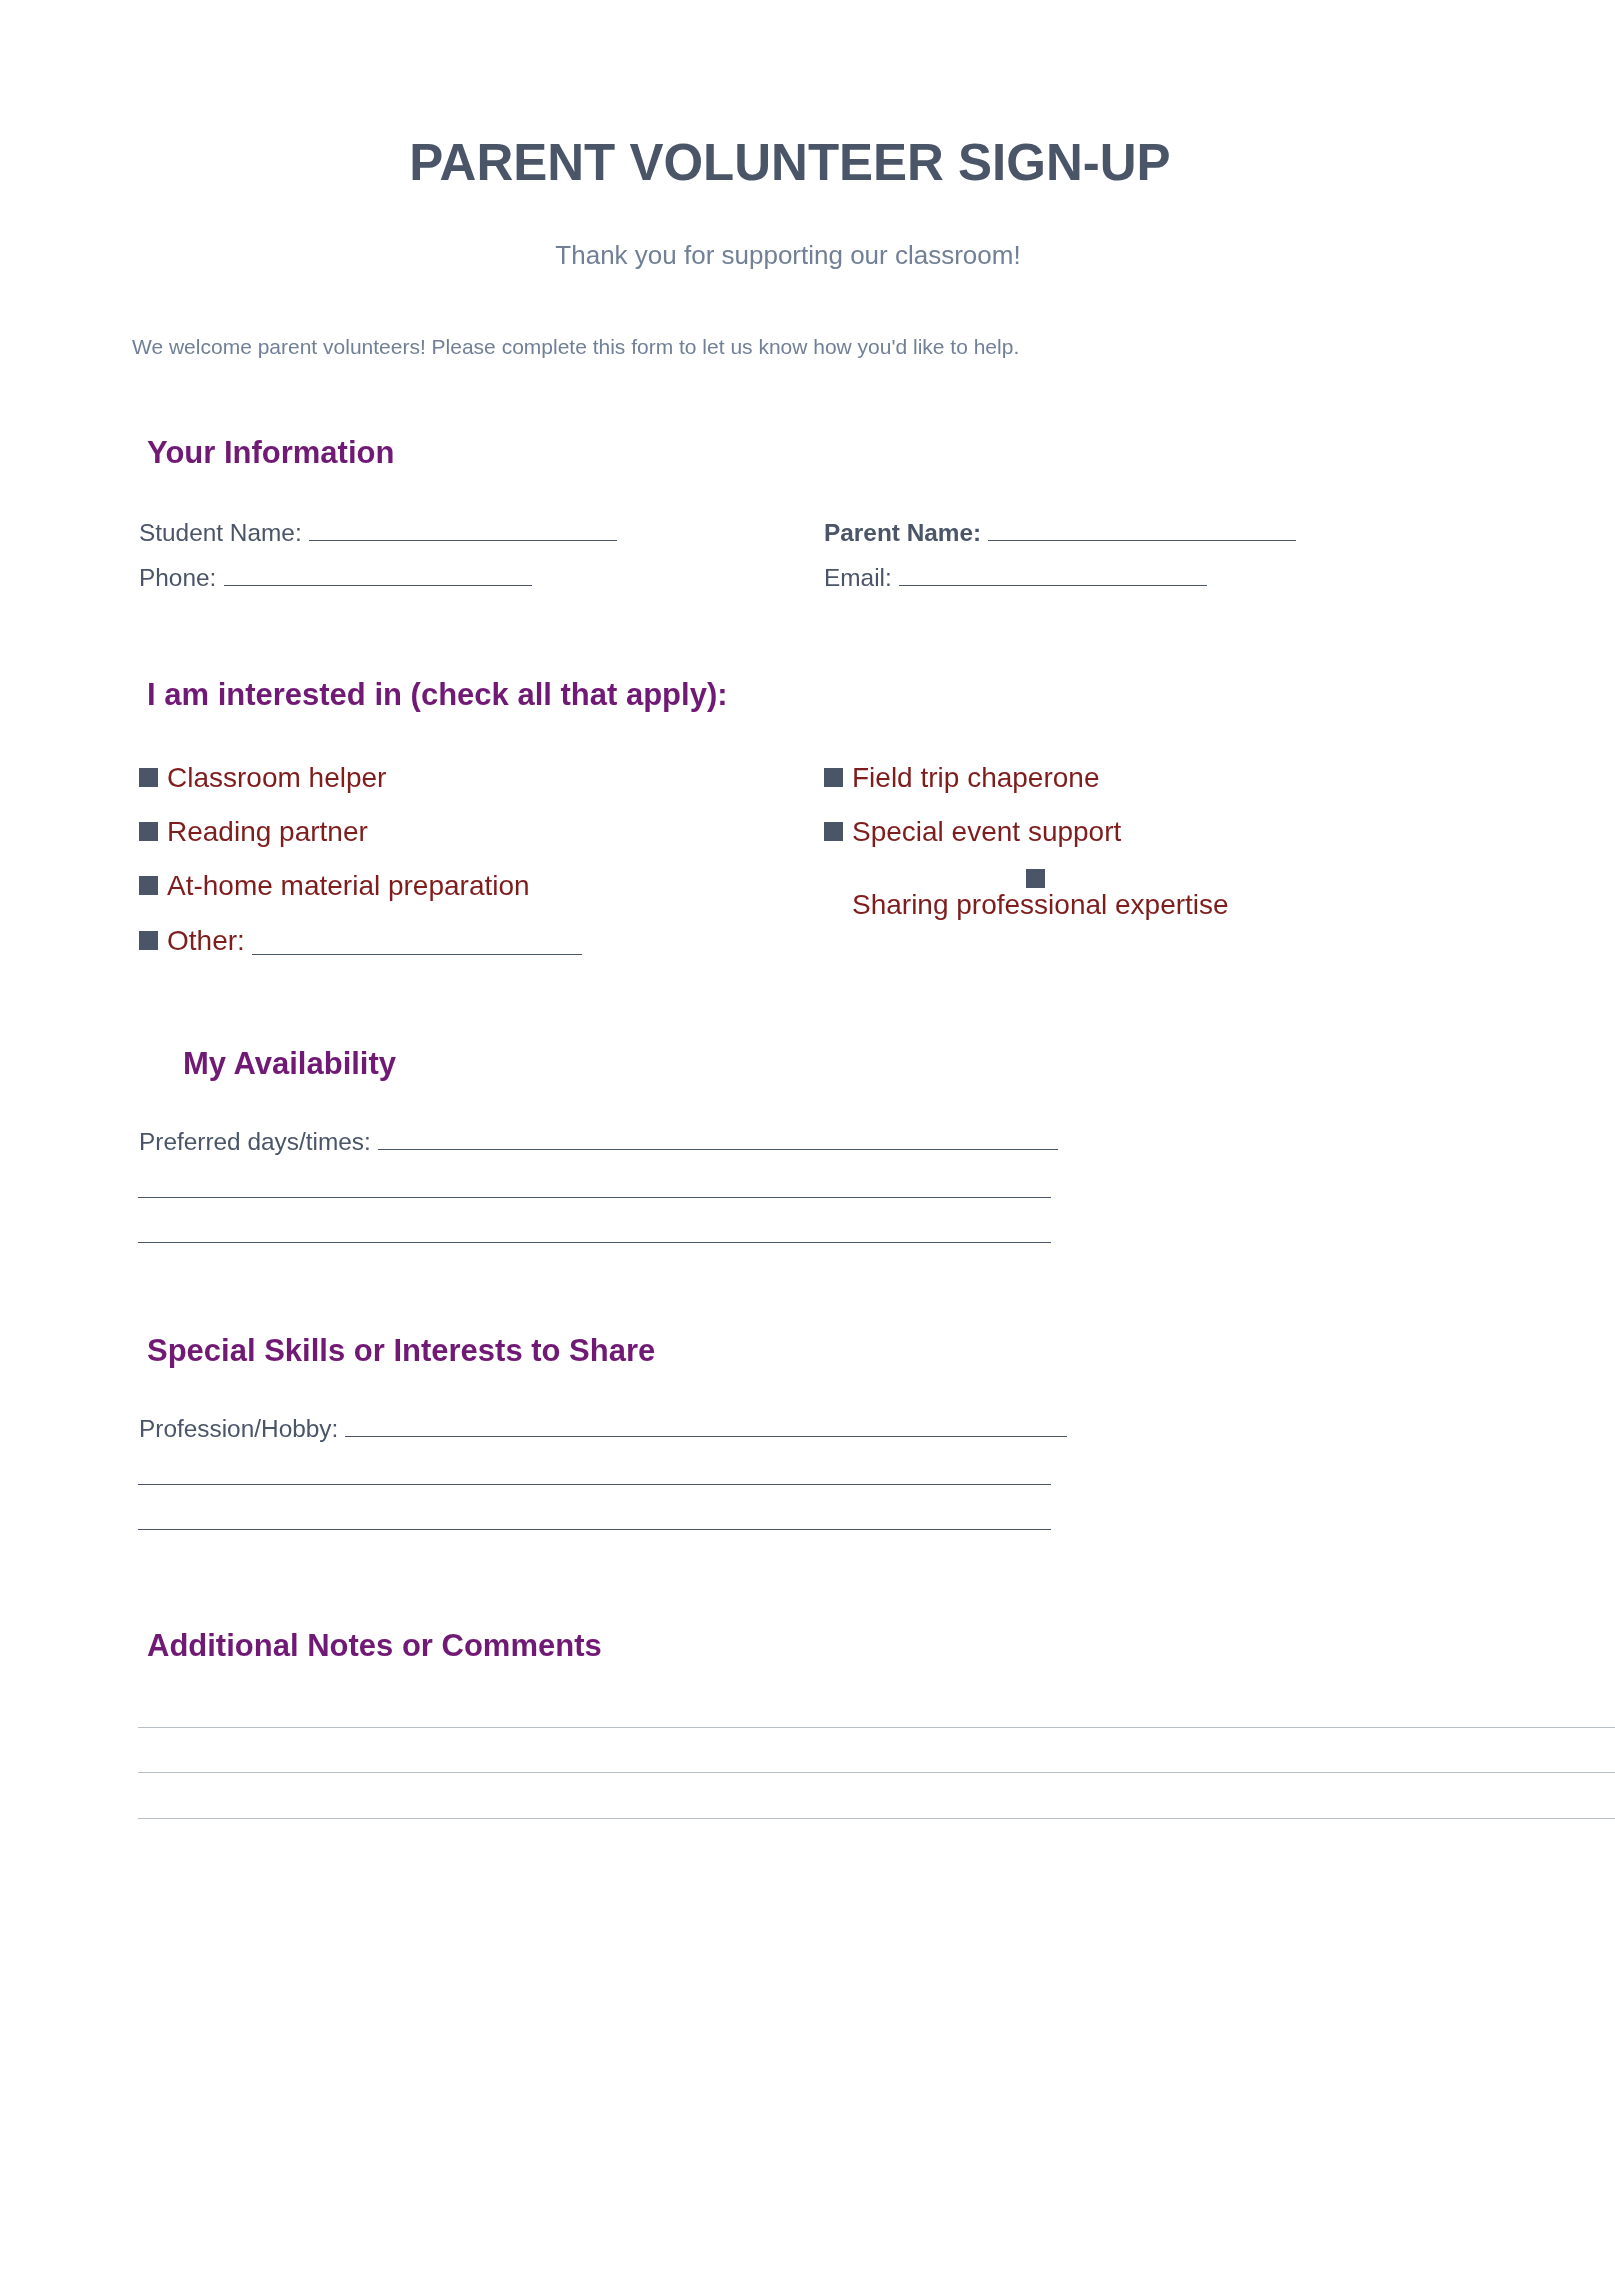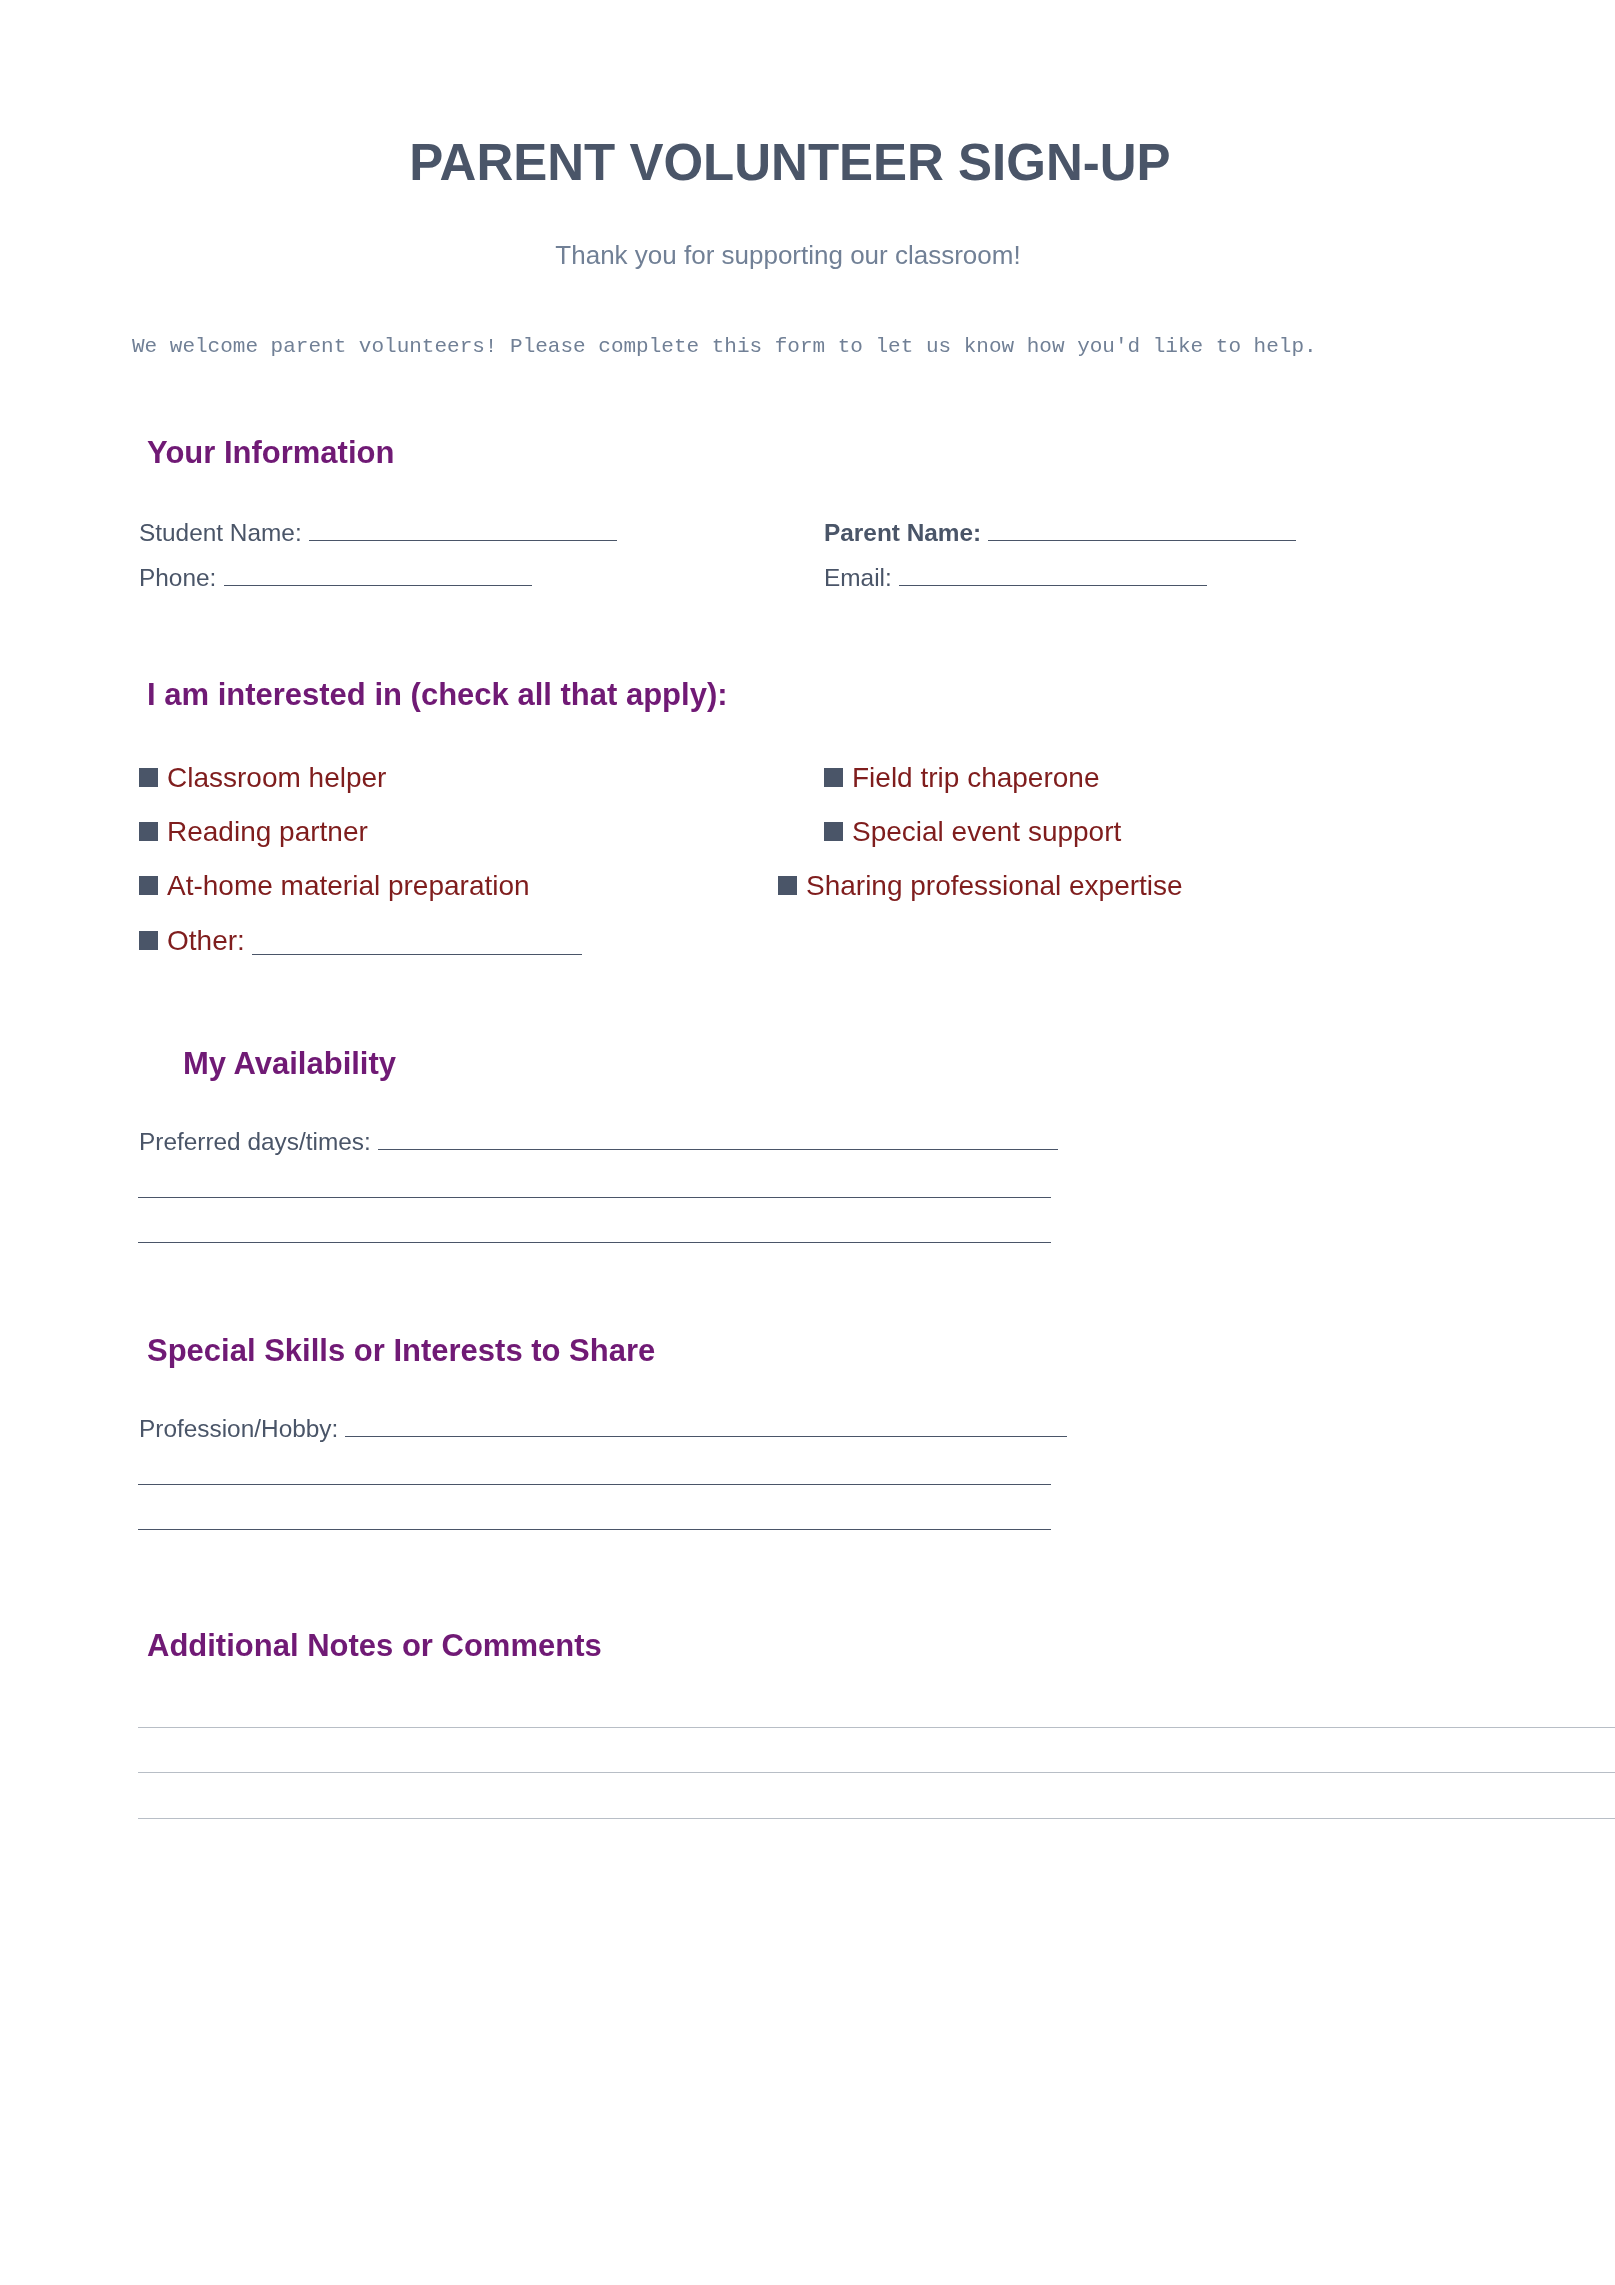--- a/index.html
+++ b/index.html
@@ -39,21 +39,20 @@
       margin: 0;
     }
     .intro {
       position: absolute;
       left: 132px;
       top: 333px;
       font-size: 21px;
       color: #718096;
       line-height: 27px;
       margin: 0;
-      font-family: Liberation Mono, monospace;
     }
     .section-heading {
       position: absolute;
       left: 147px;
       font-size: 31px;
       font-weight: bold;
       color: #701a75;
       line-height: 36px;
       margin: 0;
     }
@@ -138,21 +137,21 @@
   <span>Reading partner</span>
 </div>
 <div class="checkbox-item" style="left:824px; top:815px;">
   <span class="checkbox-square"></span>
   <span>Special event support</span>
 </div>
 <div class="checkbox-item" style="left:139px; top:869px;">
   <span class="checkbox-square"></span>
   <span>At-home material preparation</span>
 </div>
-<div class="checkbox-item" style="left:778px; top:869px;">
+<div class="checkbox-item" style="left:852px; top:869px;flex-direction:column;">
   <span class="checkbox-square"></span>
   <span>Sharing professional expertise</span>
 </div>
 <div class="checkbox-item" style="left:139px; top:924px;">
   <span class="checkbox-square"></span>
   <span>Other:</span>
     <span class="blank" style="width:330px; height:27px;"></span>
 </div>
 
 <h2 class="section-heading" style="top:1046px;margin-left:36px;">My Availability</h2>

